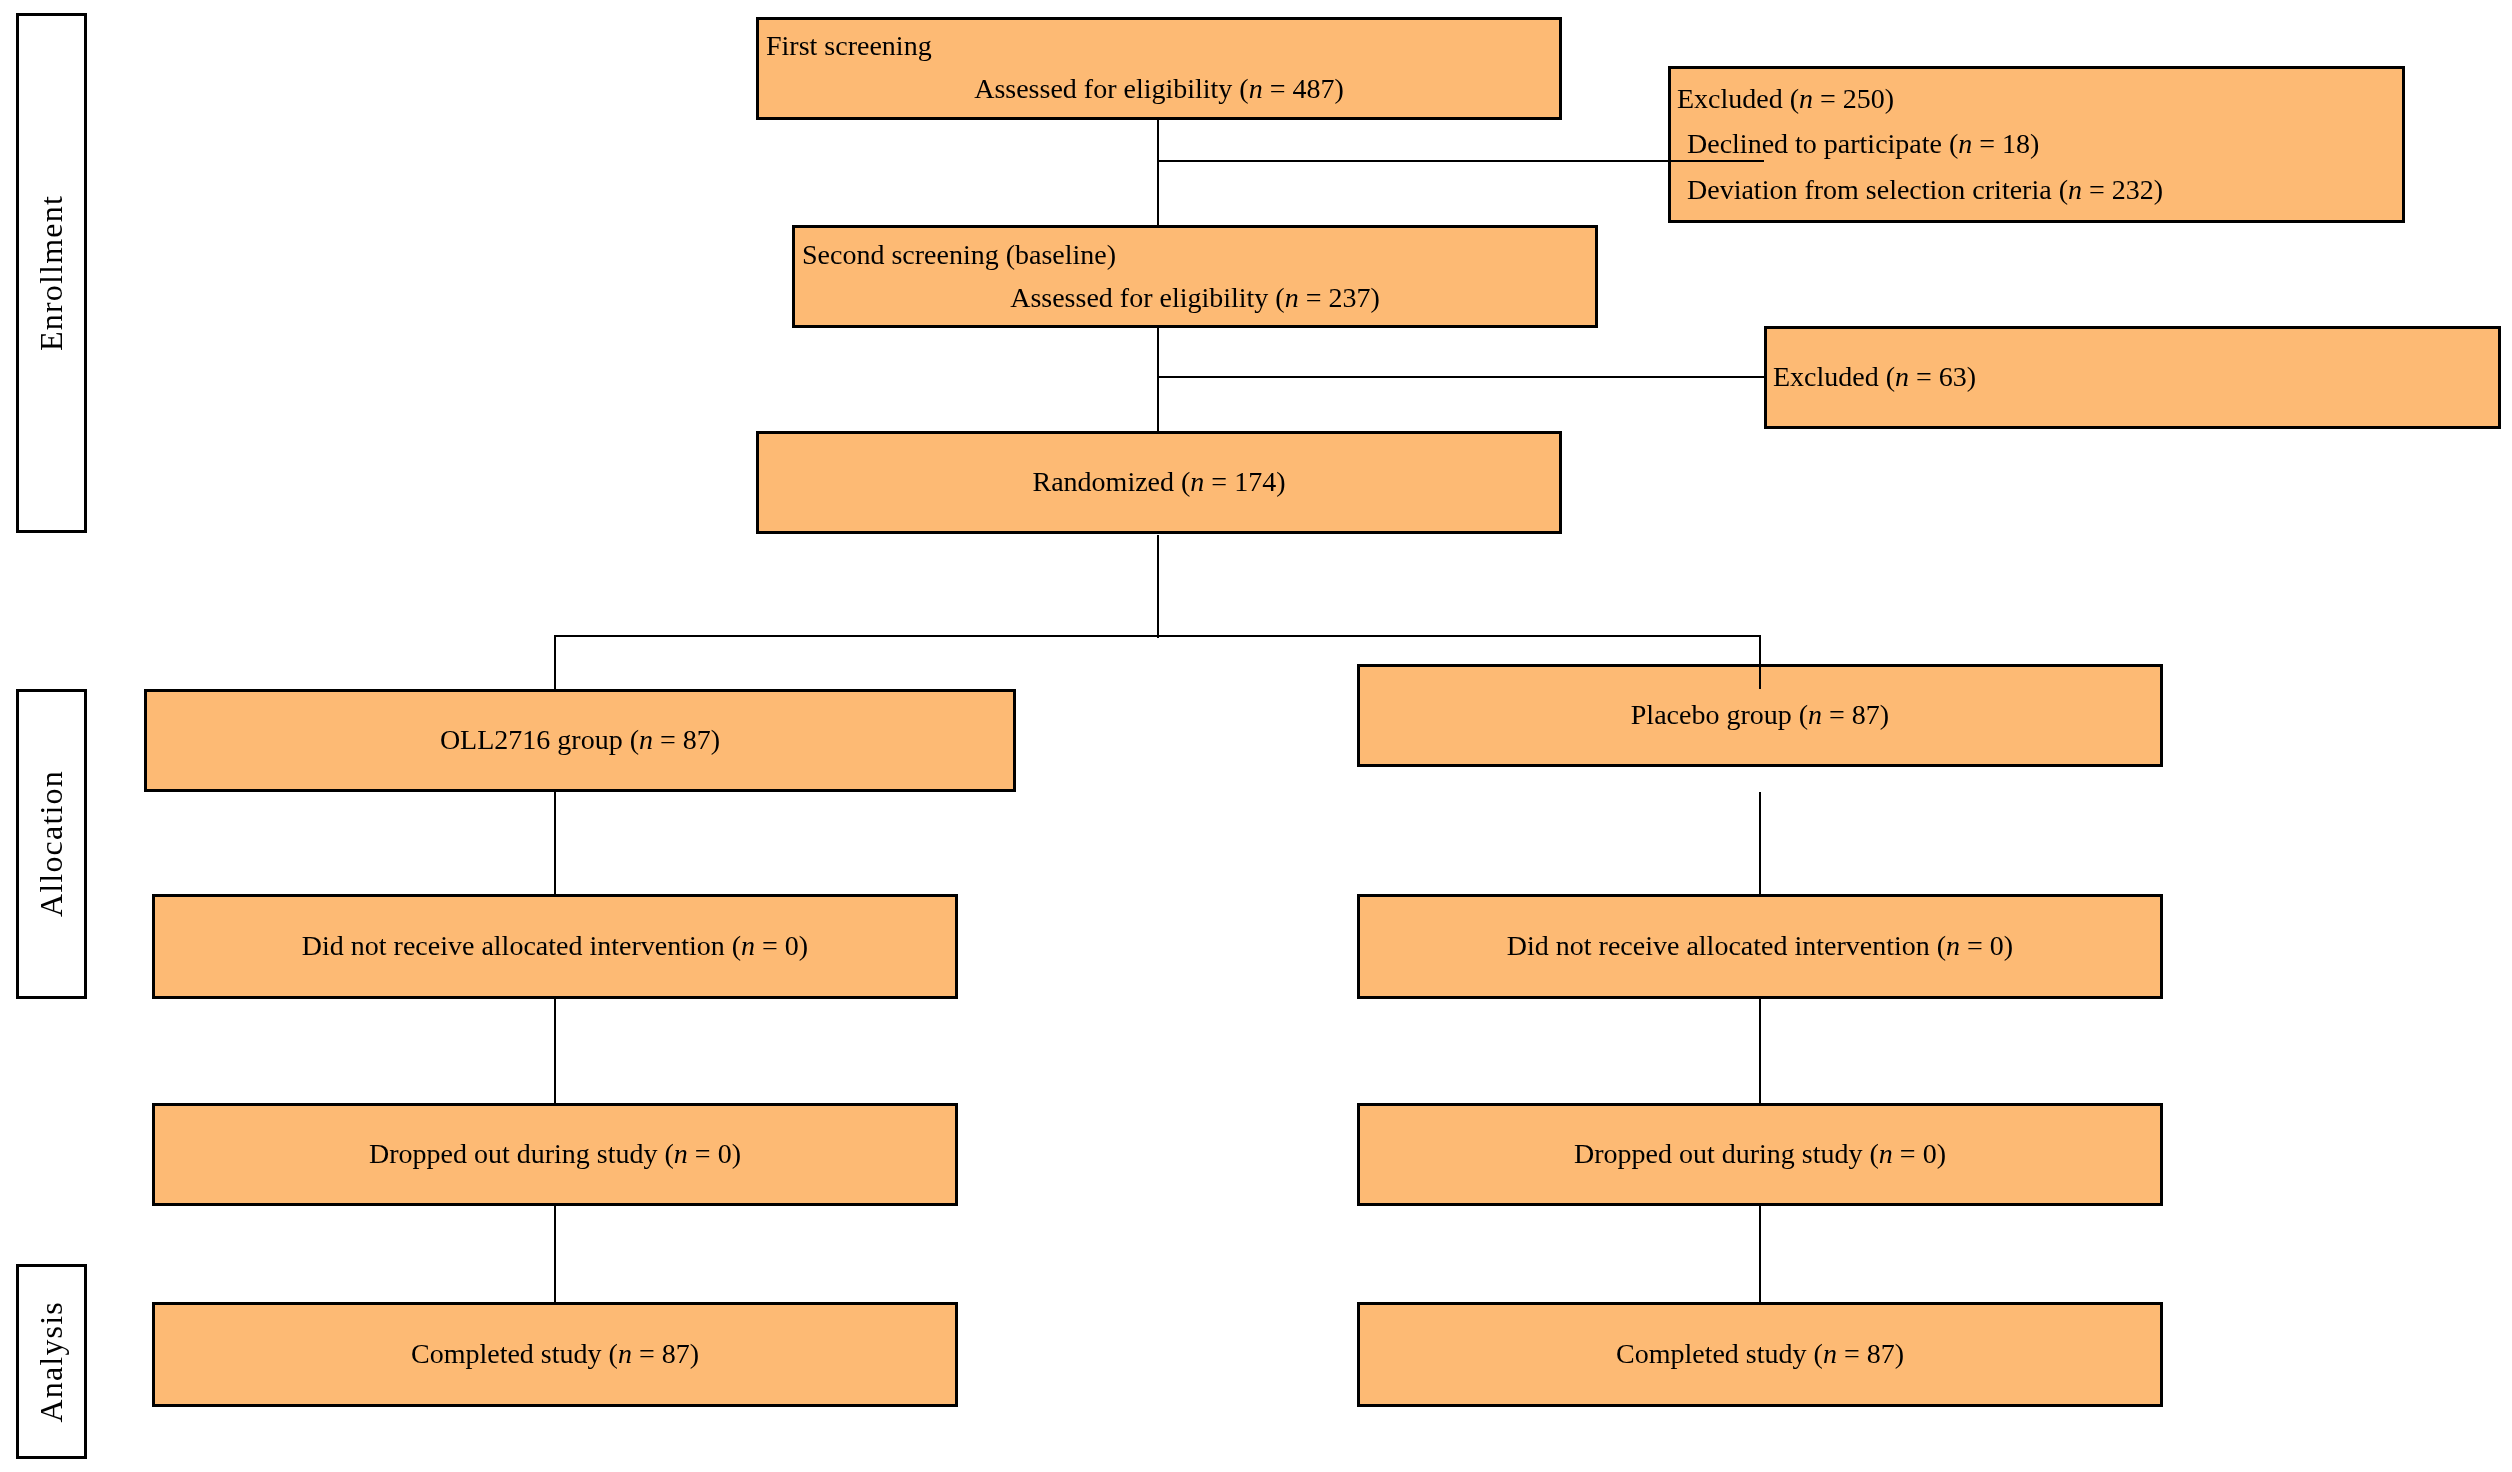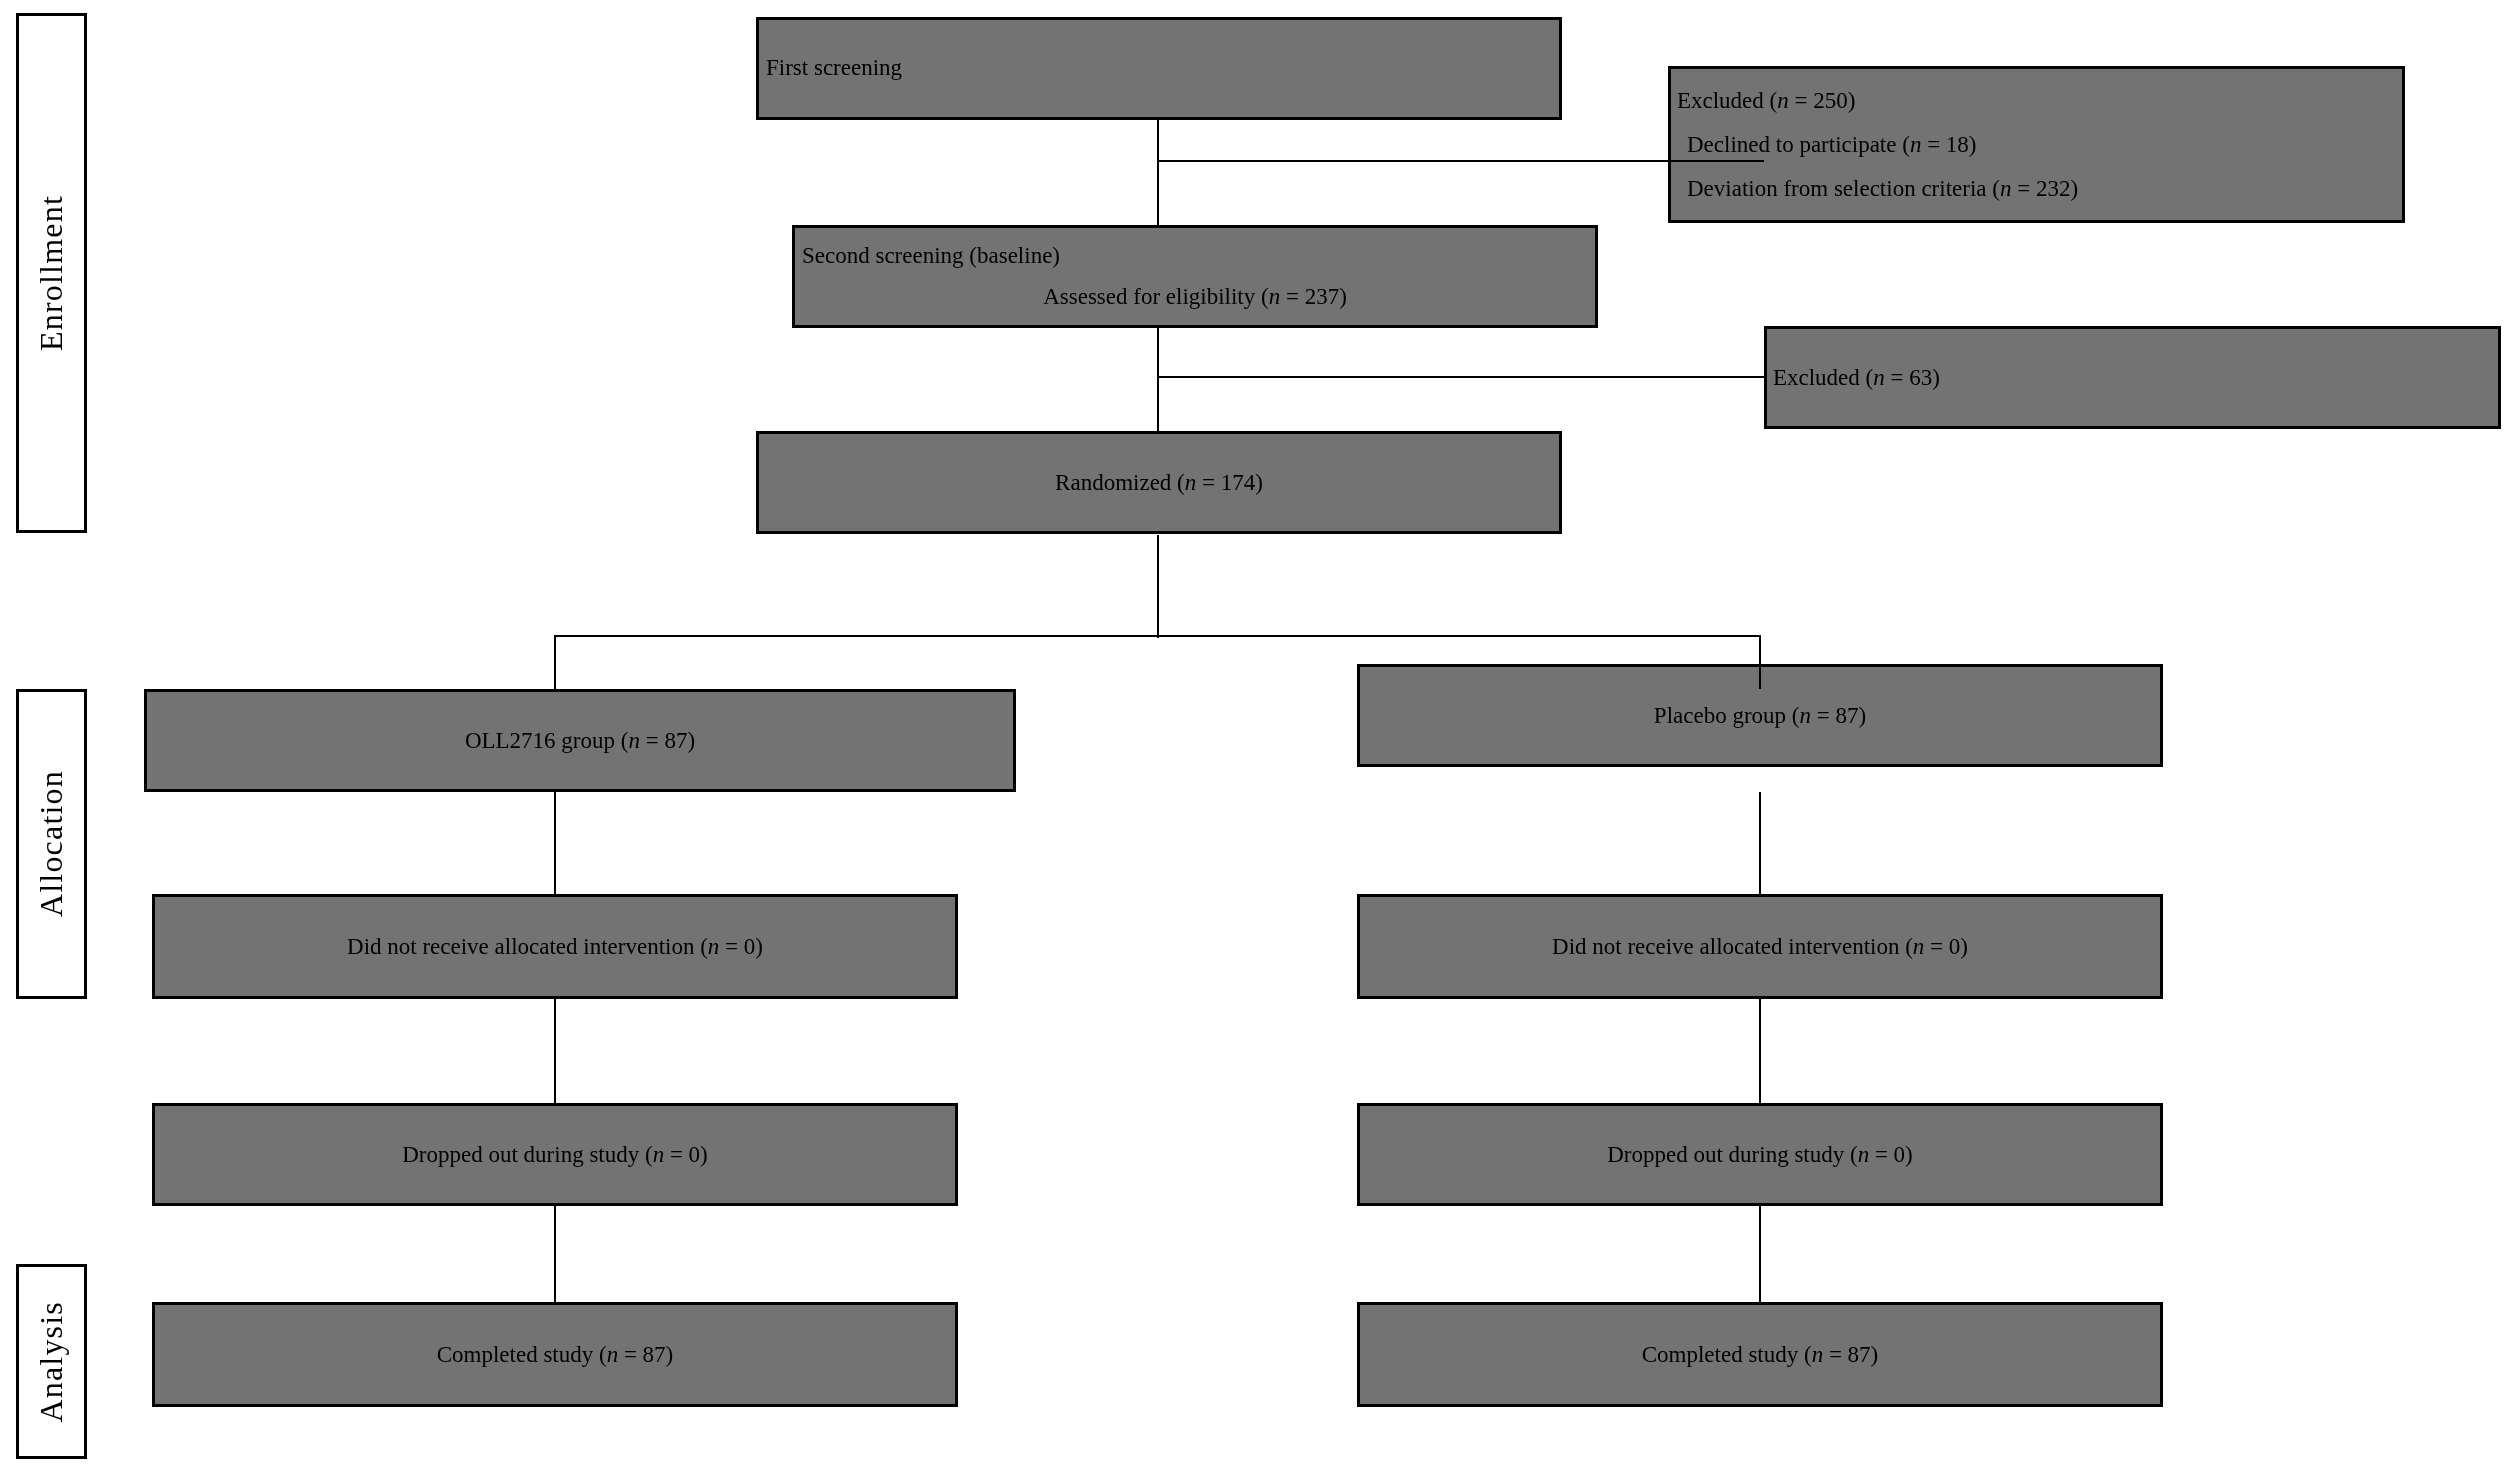--- a/index.html
+++ b/index.html
@@ -1,20 +1,20 @@
 <!DOCTYPE html>
 <html style="font-size:9.5px"><head>
 <meta charset="utf-8">
 <style>
   html,body{margin:0;padding:0;background:#ffffff;}
   #diagram{position:relative;width:2512px;height:1472px;background:#ffffff;
            font-family:"Liberation Serif", "DejaVu Serif", serif;color:#000;}
 
-  .box{position:absolute;border:3.5px solid #000;background:#737373;box-sizing:border-box;
-       font-size:23px;line-height:1.3;}
+  .box{position:absolute;border:3.5px solid #000;background:#fdba74;box-sizing:border-box;
+       font-size:28px;line-height:1.3;}
   .center-box{display:flex;align-items:center;justify-content:center;text-align:center;}
 
   .twoline{display:flex;flex-direction:column;justify-content:space-evenly;padding:2.4px 0;}
   .twoline .title-line{text-align:left;padding-left:7px;}
   .twoline .value-line{text-align:center;}
 
   .excl{display:flex;flex-direction:column;justify-content:space-evenly;padding:2.4px 0;}
   .excl .title-line{padding-left:5.9px;}
   .excl .item-line{padding-left:16px;}
 
@@ -37,20 +37,21 @@
   </div>
   <div class="stage" style="left:16px;top:689px;width:71px;height:310px;">
     <span class="vtext">Allocation</span>
   </div>
   <div class="stage" style="left:16px;top:1264px;width:71px;height:195px;">
     <span class="vtext">Analysis</span>
   </div>
 
   <div class="box twoline" style="left:756px;top:16.5px;width:806px;height:103px;">
     <span class="title-line">First screening</span>
+    <span class="value-line"><span>Assessed for eligibility (</span><i>n</i><span> = 487)</span></span>
   </div>
 
   <div class="box excl" style="left:1668px;top:66px;width:737px;height:157px;">
     <span class="title-line"><span>Excluded (</span><i>n</i><span> = 250)</span></span>
     <span class="item-line"><span>Declined to participate (</span><i>n</i><span> = 18)</span></span>
     <span class="item-line"><span>Deviation from selection criteria (</span><i>n</i><span> = 232)</span></span>
   </div>
 
   <div class="box twoline" style="left:756px;top:225px;width:806px;height:103px;margin-left:36px;">
     <span class="title-line">Second screening (baseline)</span>

